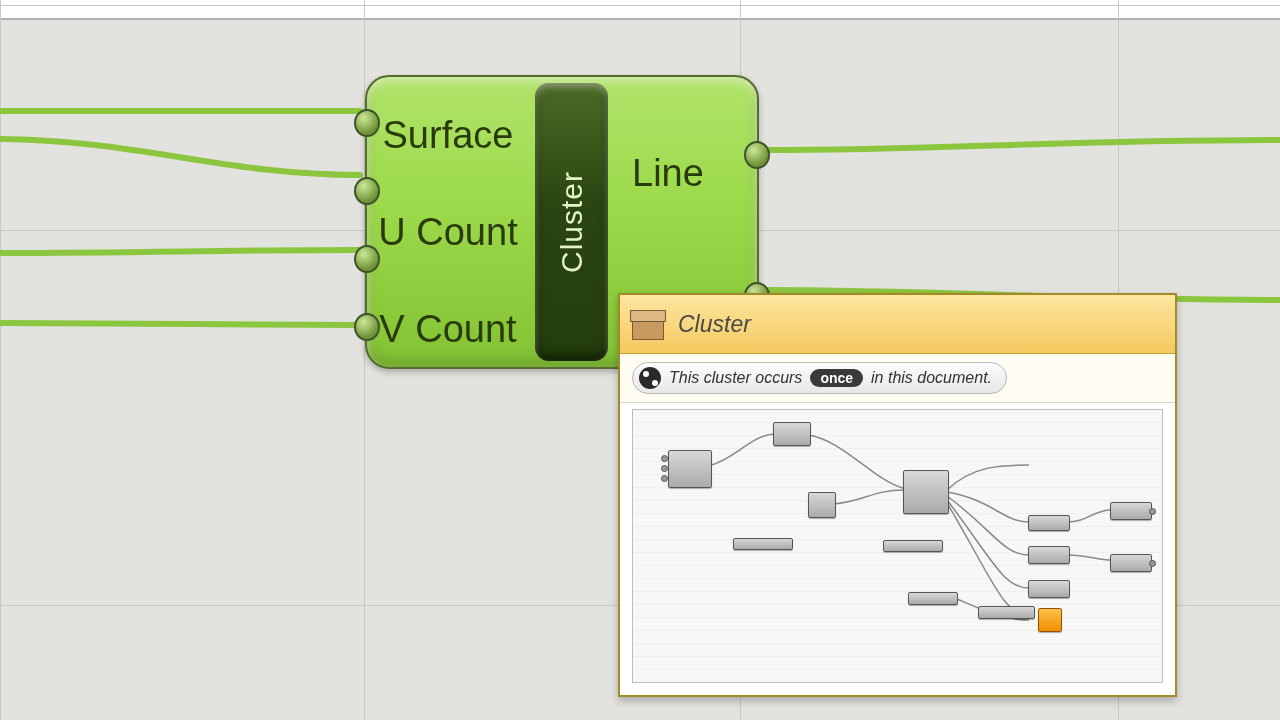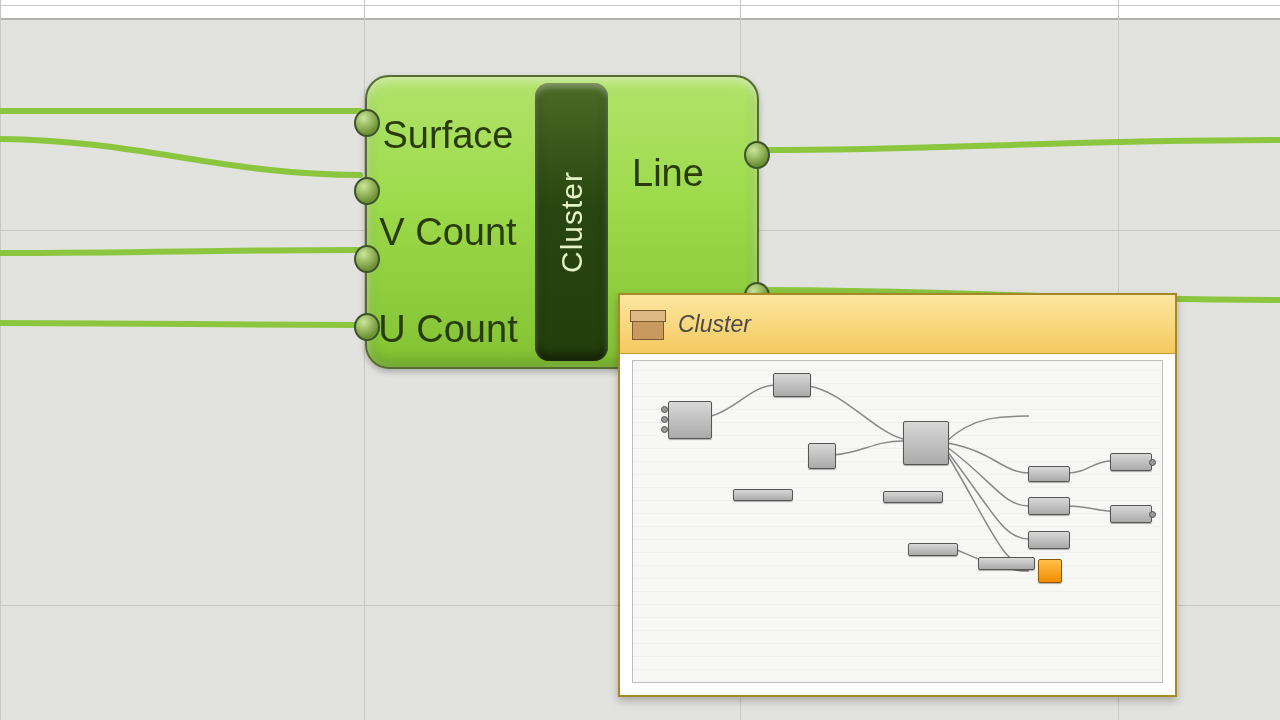--- a/index.html
+++ b/index.html
@@ -214,41 +214,49 @@
   <div class="component">
     <div class="grip in" style="top: 32px;"></div>
     <div class="grip in" style="top:100px;"></div>
     <div class="grip in" style="top:168px;"></div>
     <div class="grip in" style="top:236px;"></div>
     <div class="grip out" style="top: 64px;"></div>
     <div class="grip out" style="top:205px;"></div>
 
     <div class="col inputs">
       <div class="param-label">Surface</div>
+      <div class="param-label">U Count</div>
       <div class="param-label">V Count</div>
-      <div class="param-label">U Count</div>
     </div>
     <div class="col core">
       <div class="core-strip">
         <span>Cluster</span>
       </div>
     </div>
     <div class="col outputs">
       <div class="param-label" style="margin-left:12px;margin-top:35px">Line</div>
       <div class="param-label" style="margin-left:12px;margin-top:90px">Li</div>
     </div>
   </div>
 
   <div class="tooltip">
     <div class="tt-header">
       <div class="tt-icon">
         <div class="box"></div>
           <div class="lid"></div>
       </div>
       <div class="tt-title">Cluster</div>
+    </div>
+    <div class="tt-occurrence">
+      <div class="pill-row">
+        <span class="loading-icon"></span>
+        <em><span>This cluster occurs</span></em>
+        <span class="badge">once</span>
+        <em><span>in this document.</span></em>
+      </div>
     </div>
     <div class="tt-preview">
 
       <svg style="position:absolute;left:0;top:0;width:100%;height:100%">
         <path class="mini-wire" d="M 78 55 C 100 50, 120 24, 142 24"></path>
         <path class="mini-wire" d="M 175 25 C 210 30, 240 70, 270 78"></path>
         <path class="mini-wire" d="M 200 94 C 230 92, 240 80, 270 80"></path>
         <path class="mini-wire" d="M 314 80 C 340 55, 370 55, 396 55"></path>
         <path class="mini-wire" d="M 314 82 C 360 90, 370 112, 396 112"></path>
         <path class="mini-wire" d="M 314 86 C 360 120, 370 145, 396 145"></path>

